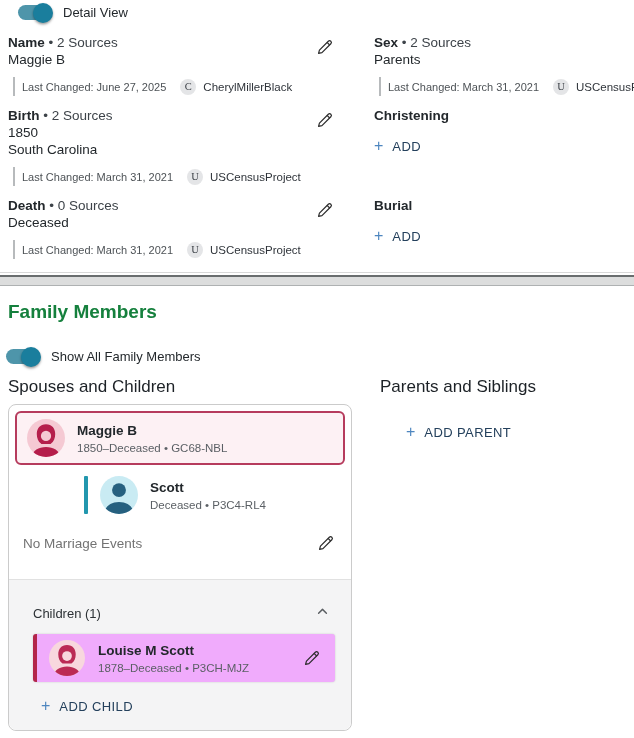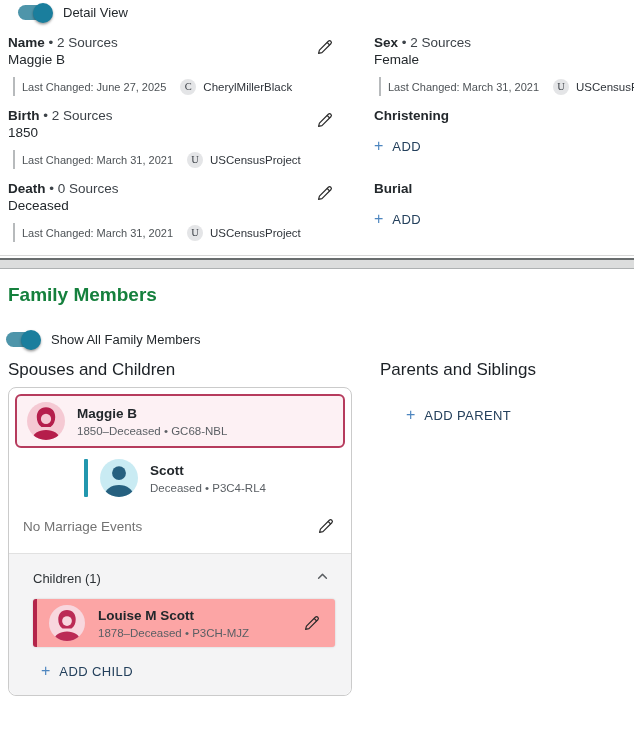--- a/index.html
+++ b/index.html
@@ -58,26 +58,26 @@
   .accent-bar { width:4px; align-self:stretch; border-radius:1px; flex:0 0 auto; }
   .avatar { width:38px; height:38px; flex:0 0 auto; }
   .avatar svg { display:block; }
   .p-name { font-size:13.5px; font-weight:bold; color:#22272b; line-height:16px; }
   .p-sub { font-size:11.5px; color:#5a5f64; margin-top:3px; }
 
   .marriage-row { display:flex; justify-content:space-between; align-items:center; padding:13px 9px 15px 9px; }
   .marriage-row .pencil-btn { position:static; }
   .no-events { font-size:13.5px; color:#737373; }
 
-  .children-panel { background:#f4f4f5; border-top:1px solid #e1e1e1;
-    border-radius:0 0 8px 8px; padding:11px 14px 15px 14px; }
+  .children-panel { margin-top:9px; background:#f4f4f5; border-top:1px solid #e1e1e1;
+    border-radius:0 0 8px 8px; padding:20px 14px 15px 14px; }
   .children-head { display:flex; justify-content:space-between; align-items:center; padding:3px 4px 9px 10px; }
   .children-title { font-size:13px; color:#2c3135; }
   .chevron-btn { background:none; border:none; cursor:pointer; padding:0 2px; }
-  .child-row { background:#fca5a5; border-left:4px solid var(--crimson); border-radius:3px;
+  .child-row { background:#f0abfc; border-left:4px solid var(--crimson); border-radius:3px;
     box-shadow:0 0 2px rgba(0,0,0,.18); margin:2px 2px 0 10px; padding:6px 12px 6px 12px;
     display:flex; align-items:center; gap:13px; cursor:pointer; }
   .child-row .pencil-btn { position:static; margin-left:auto; }
   .child-row .avatar { width:36px; height:36px; }
   .add-child-row { margin:15px 0 0 18px; }
   .add-parent-row { margin:26px 0 0 40px; }
 </style>
 </head>
 <body>
 
@@ -107,34 +107,35 @@
             <path d="M15.3 5.6l3.2 3.2" stroke="#2b2b2b" stroke-width="1.5" fill="none"></path>
           </svg></span>
     </button>
   </div>
 
   <div class="fact fact-right">
     <div class="fact-label-row">
       <span class="fact-label">Sex</span>
       <span class="fact-meta">• 2 Sources</span>
     </div>
-    <div class="fact-value">Female</div>
+    <div class="fact-value">Parents</div>
     <div class="lc-row">
       <span class="lc-text">Last Changed: March 31, 2021</span>
       <span class="badge">U</span>
       <span class="contributor">USCensusProject</span>
     </div>
   </div>
 
   <div class="fact">
     <div class="fact-label-row">
       <span class="fact-label">Birth</span>
       <span class="fact-meta">• 2 Sources</span>
     </div>
     <div class="fact-value">1850</div>
+    <div class="fact-value">South Carolina</div>
     <div class="lc-row">
       <span class="lc-text">Last Changed: March 31, 2021</span>
       <span class="badge">U</span>
       <span class="contributor">USCensusProject</span>
     </div>
     <button class="pencil-btn">
       <span><svg viewBox="0 0 24 24" width="19" height="19">
             <path d="M4.5 19.5l1.1-4.2L16.8 4.1a2.3 2.3 0 0 1 3.2 0 2.3 2.3 0 0 1 0 3.2L8.8 18.5l-4.3 1z" fill="none" stroke="#2b2b2b" stroke-width="1.5" stroke-linejoin="round"></path>
             <path d="M15.3 5.6l3.2 3.2" stroke="#2b2b2b" stroke-width="1.5" fill="none"></path>
           </svg></span>

